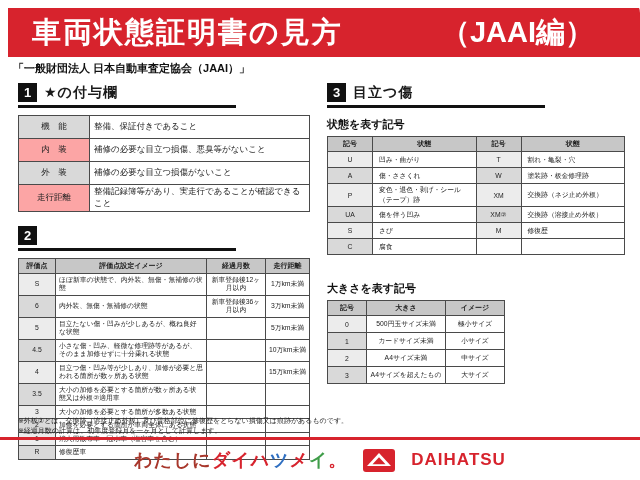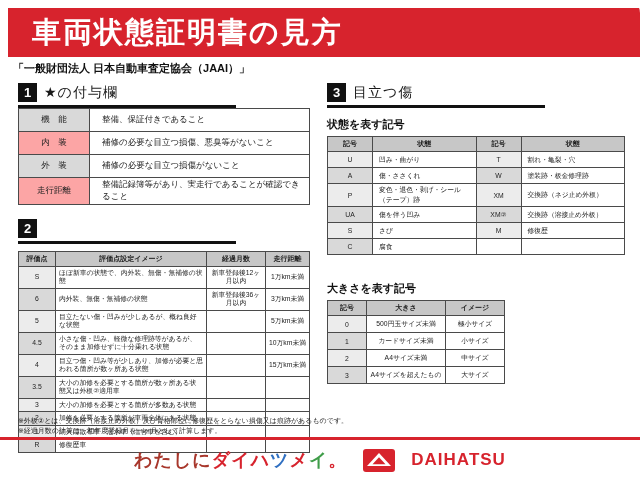--- a/index.html
+++ b/index.html
@@ -17,36 +17,36 @@
   
   .main{position:absolute;left:18px;top:83px;width:607px;display:flex;gap:17px;}
   .col-left{width:292px;flex:0 0 292px;}
   .col-right{flex:1;}
 
   
   .sec-head{display:flex;align-items:center;gap:7px;border-bottom:3px solid #111;
             padding-bottom:3px;width:218px;}
   .sec-num{width:19px;height:19px;background:#111;color:#fff;font-size:13px;font-weight:bold;
            display:flex;align-items:center;justify-content:center;flex:0 0 19px;}
-  .sec-title{font-size:14px;font-weight:normal;letter-spacing:1px;white-space:nowrap;}
+  .sec-title{font-size:14px;font-weight:bold;letter-spacing:1px;white-space:nowrap;}
   .mt{margin-top:14px;}
 
   
   table{border-collapse:collapse;table-layout:fixed;width:100%;}
   td,th{border:1px solid #4a4a4a;color:#222;overflow:hidden;}
   th{background:#c7c7c7;font-weight:bold;text-align:center;}
   td{background:#fff;}
   .empty-cell{background:#fff !important;}
 
   
-  #star-table{}
+  #star-table{margin-top:7px;}
   #star-table td{font-size:8.5px;height:20px;}
   #star-table td:nth-child(1){width:68px;text-align:center;background:#fca5a5;}
   #star-table tr:nth-child(odd) td:nth-child(1){background:#d9d9d9;}
-  #star-table td:nth-child(2){padding-left:12px;}
+  #star-table td:nth-child(2){padding-left:4px;}
 
   
   #eval-table{margin-top:7px;}
   #eval-table th{font-size:7px;height:12px;}
   #eval-table td{font-size:6.8px;line-height:1.25;padding:2px 3px;}
   #eval-table td:nth-child(1){width:34px;text-align:center;background:#ececec;}
   #eval-table tbody tr:nth-child(even) td:nth-child(1){background:#d9d9d9;}
   #eval-table th:nth-child(1){width:34px;}
   #eval-table th:nth-child(2){width:148px;}
   #eval-table th:nth-child(3){width:56px;}
@@ -85,20 +85,21 @@
   .wordmark{font-size:17px;font-weight:bold;color:#d7232d;letter-spacing:1px;}
   .logo-mark{display:inline-flex;align-items:center;}
 </style>
 </head>
 <body>
 
 <div class="page">
 
   <div class="banner">
     <span class="title">車両状態証明書の見方</span>
+    <span class="edition">（JAAI編）</span>
   </div>
 
   <div class="subtitle">「一般財団法人 日本自動車査定協会（JAAI）」</div>
 
   <div class="main">
 
     <div class="col-left">
       <div class="sec-head">
         <span class="sec-num">1</span>
         <span class="sec-title">★の付与欄</span>

